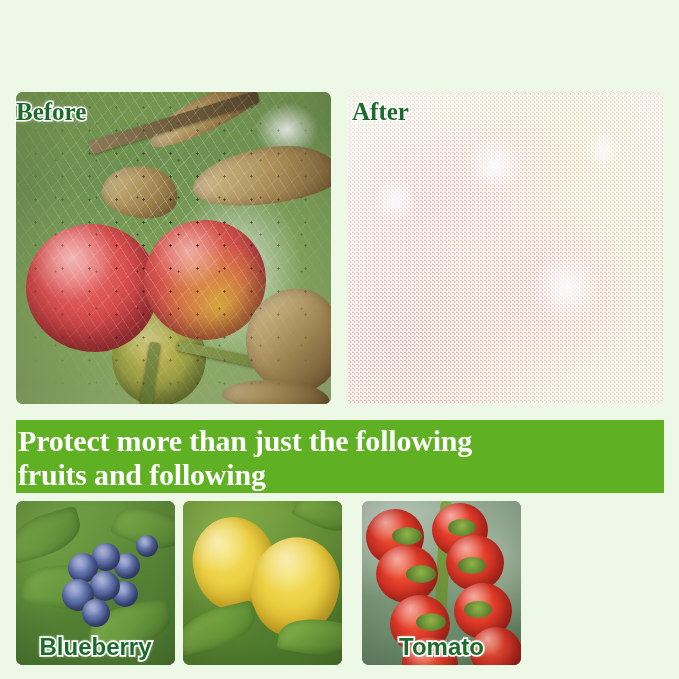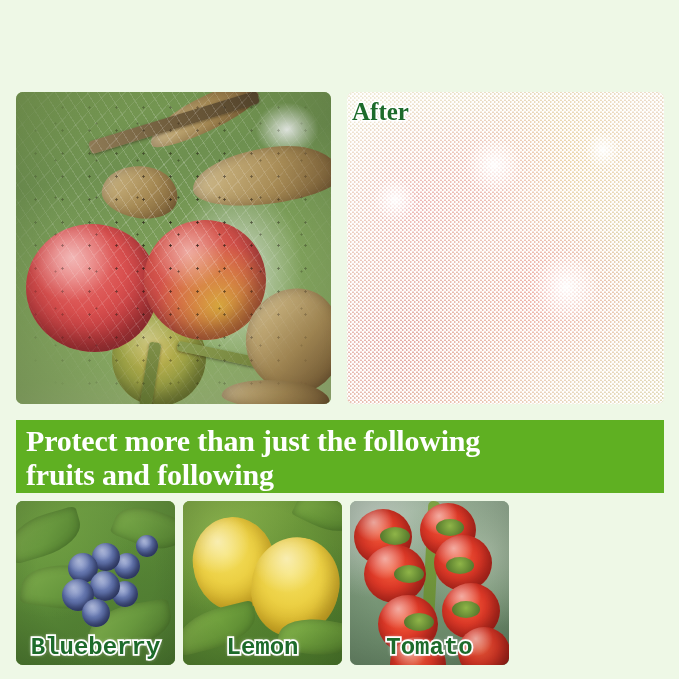--- a/index.html
+++ b/index.html
@@ -53,21 +53,21 @@
     line-height: 46px;
     transform: scaleX(0.985);
     transform-origin: left center;
   }
 
   #banner-mid {
     left: 16px;
     top: 420px;
     width: 648px;
     height: 73px;
-    padding: 3px 10px 0 10px;
+    padding: 3px 10px 0 2px;
   }
   #banner-mid .banner-line {
     font-size: 30px;
     line-height: 34px;
   }
 
   
   .panel {
     position: absolute;
     border-radius: 7px;
@@ -97,30 +97,30 @@
   #panel-before { left: 16px; top: 92px; width: 315px; height: 312px; }
   #panel-after  { left: 347px; top: 92px; width: 317px; height: 312px; }
 
   #label-before { left: 16px;  top: 98px;  font-size: 25px; }
   #label-after  { left: 352px; top: 98px;  font-size: 25px; text-align: center; }
 
   
   .tile { position: absolute; top: 501px; width: 159px; height: 164px; }
   #tile-blueberry { left: 16px; }
   #tile-lemon     { left: 183px; }
-  #tile-tomato    { left: 350px; }
+  #tile-tomato    { left: 362px; }
   #tile-orange    { left: 506px; width: 158px; }
 
   .tile-label {
     position: absolute;
     bottom: 4px;
     left: 0;
     width: 100%;
     text-align: center;
-    font-family: Liberation Mono, monospace;
+    font-family: Liberation Sans, sans-serif;
     font-weight: bold;
     font-size: 24px;
     color: #1d6b2b;
     z-index: 6;
     -webkit-text-stroke: 3.4px #ffffff;
     paint-order: stroke fill;
     text-shadow: 0 0 2px #ffffff, 0 0 4px #ffffff;
   }
 
   
@@ -410,20 +410,21 @@
       <div class="apple-b"></div>
       <div class="branch br2"></div>
       <div class="branch br3"></div>
       <div class="dead-leaf dl4"></div>
       <div class="dead-leaf dl5"></div>
       <div class="webbing"></div>
       <div class="specks"></div>
       <div class="vignette"></div>
     </div>
   </div>
+  <div class="panel-label" id="label-before">Before</div>
 
   <div class="panel" id="panel-after">
     <div class="panel-photo scene-after">
       <div class="after-glow ag1"></div>
       <div class="after-glow ag2"></div>
       <div class="after-glow ag3"></div>
       <div class="after-glow ag4"></div>
       <div class="mesh"></div>
       <div class="mesh-sheen"></div>
     </div>
@@ -456,21 +457,20 @@
 
   <div class="panel tile" id="tile-lemon">
     <div class="panel-photo scene-lemon">
       <div class="lemon-leaf ll3"></div>
       <div class="lemon lm1"></div>
       <div class="lemon lm2"></div>
       <div class="lemon-leaf ll1"></div>
       <div class="lemon-leaf ll2"></div>
       <div class="vignette"></div>
     </div>
-    <div class="tile-label">Lemon</div>
   </div>
 
   <div class="panel tile" id="tile-tomato">
     <div class="panel-photo scene-tomato">
       <div class="vine vn-main"></div>
       <div class="tomato tm1"></div>
       <div class="tomato tm2"></div>
       <div class="tomato tm3"></div>
       <div class="tomato tm4"></div>
       <div class="tomato tm5"></div>

